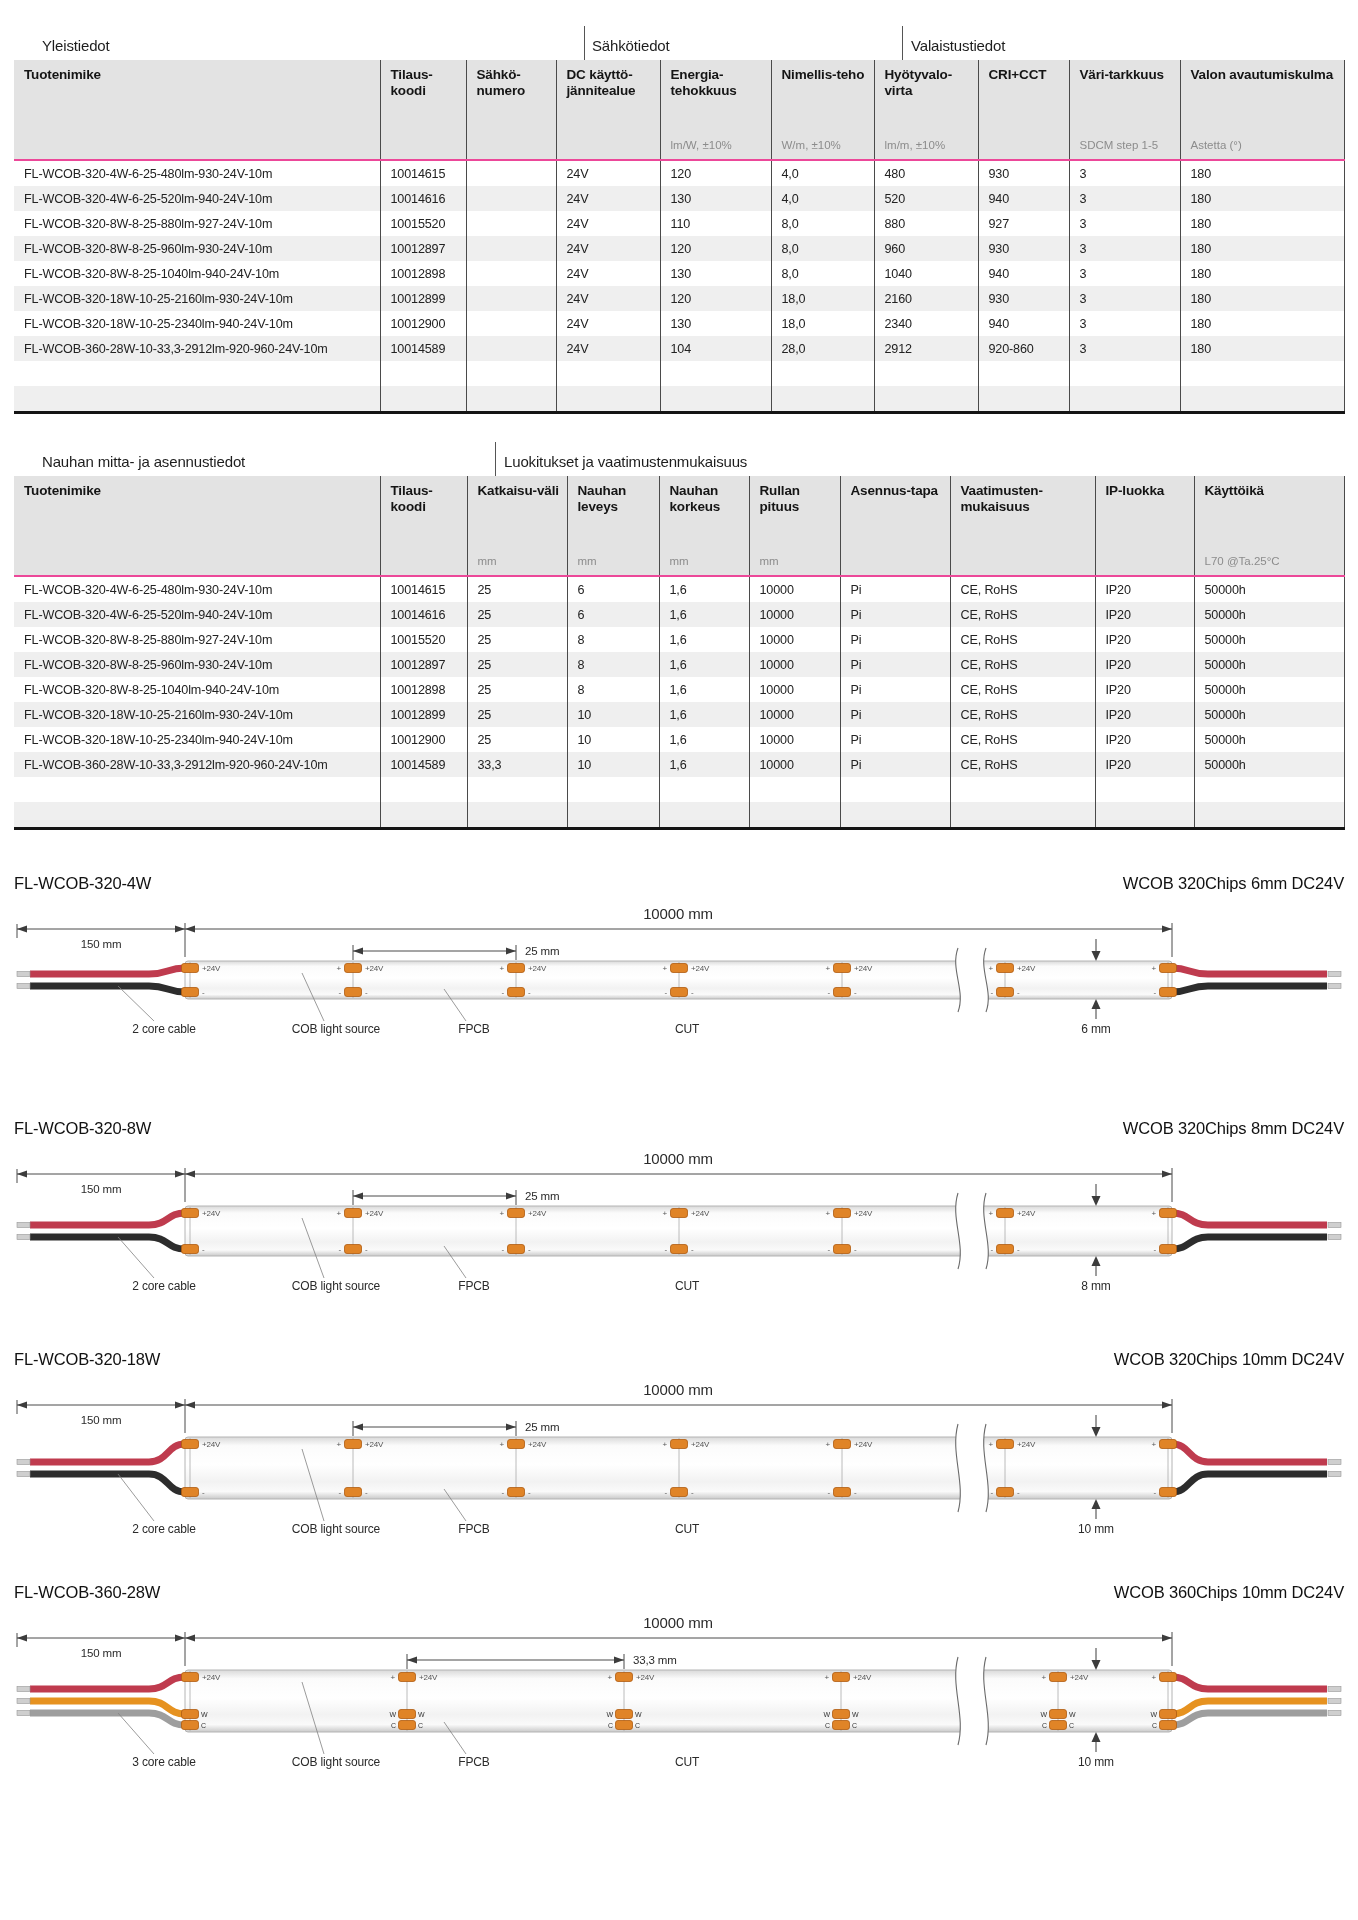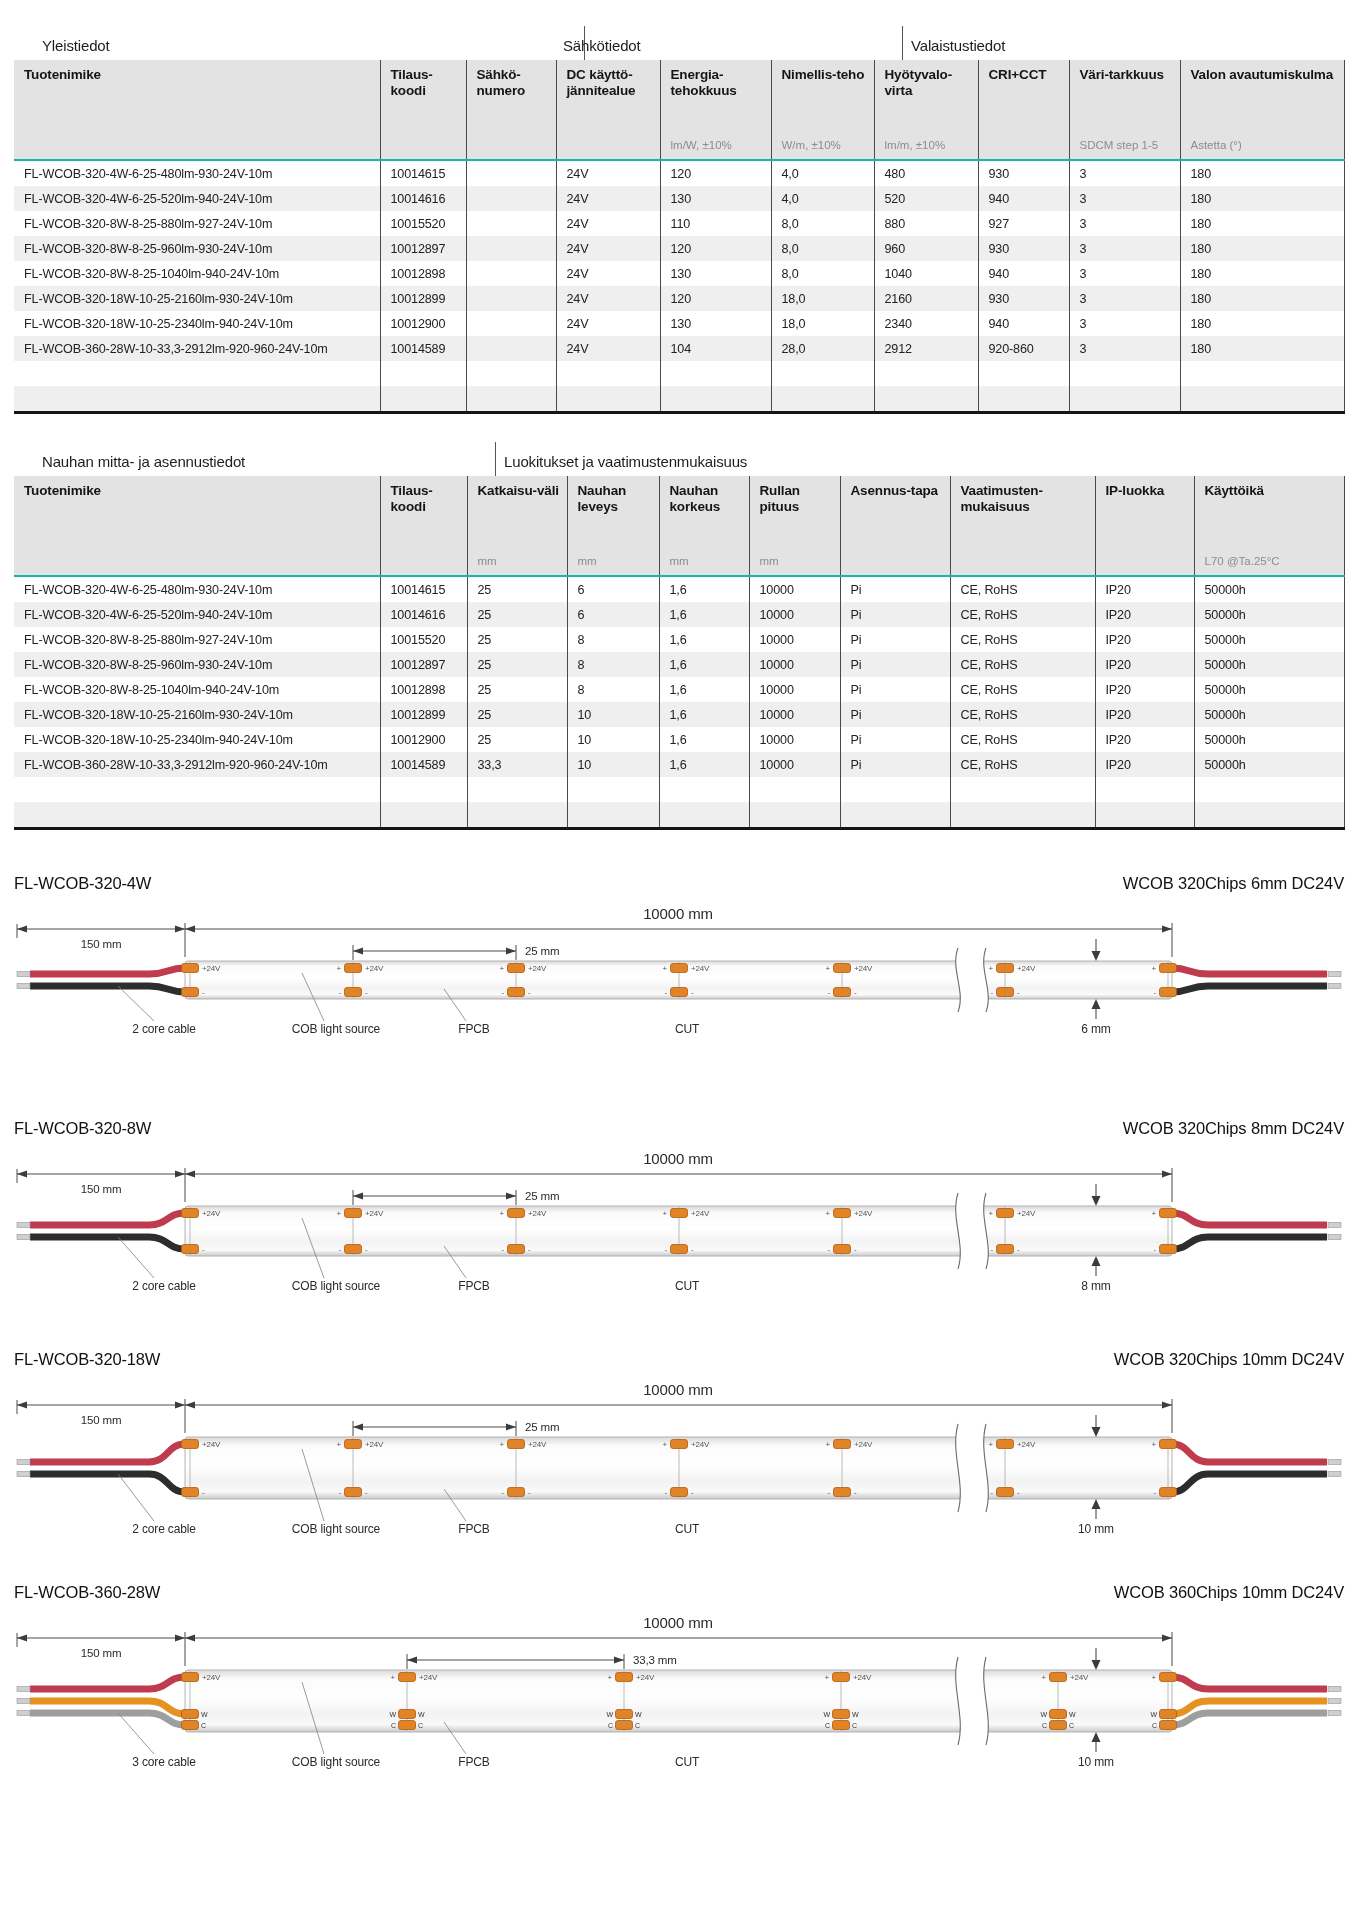--- a/index.html
+++ b/index.html
@@ -12,21 +12,21 @@
   .rev-badge{display:inline-block;margin-top:5px;background:#6f6f6f;padding:2px 9px 3px;font-size:14.5px;}
   .rev-label{color:#fff;font-weight:700;}
   .rev-value{color:#d9d9d9;font-weight:400;}
   
   .secbar{position:relative;height:34px;margin-top:10px;width:1330px;margin-left:28px;}
   .secbar .seclabel{position:absolute;bottom:6px;font-size:15px;color:#1d1d1d;white-space:nowrap;}
   .secbar .secline{position:absolute;top:0;bottom:0;width:1px;background:#555;}
   
   table.sheet{border-collapse:collapse;table-layout:fixed;width:1330px;
               border-bottom:3px solid #141414;}
-  table.sheet th{background:#e3e3e3;border-bottom:2px solid #14b8a6;border-left:1px solid #4a4a4a;
+  table.sheet th{background:#e3e3e3;border-bottom:2px solid #ec4899;border-left:1px solid #4a4a4a;
        vertical-align:top;text-align:left;padding:7px 5px 6px 10px;font-size:13.5px;line-height:1.18;color:#151515;}
   table.sheet th:first-child,table.sheet td:first-child{border-left:none;}
   table.sheet th:last-child,table.sheet td:last-child{border-right:1px solid #4a4a4a;}
   table.sheet .hwrap{display:flex;flex-direction:column;height:86px;}
   table.sheet .sub{margin-top:auto;font-weight:400;font-size:11.5px;color:#8c8c8c;letter-spacing:0;}
   table.sheet td{border-left:1px solid #4a4a4a;height:25px;padding:0 4px 0 10px;font-size:12.6px;
        white-space:nowrap;overflow:hidden;color:#222;}
   table.sheet tbody tr:nth-child(even){background:#efefef;}
   
   .diag{width:1330px;}
@@ -37,21 +37,21 @@
 </style>
 </head>
 <body>
 
 <div class="page">
 
   <div id="t1">
       <div class="secbar">
         <span class="seclabel" style="left:0px">Yleistiedot</span>
         <div class="secline" style="left:542px"></div>
-        <span class="seclabel" style="left:521px">Sähkötiedot</span>
+        <span class="seclabel" style="left:550px">Sähkötiedot</span>
         <div class="secline" style="left:860px"></div>
         <span class="seclabel" style="left:869px">Valaistustiedot</span>
       </div>
       <table class="sheet">
         <colgroup>
           <col style="width:366px">
           <col style="width:86px">
           <col style="width:90px">
           <col style="width:104px">
           <col style="width:111px">

